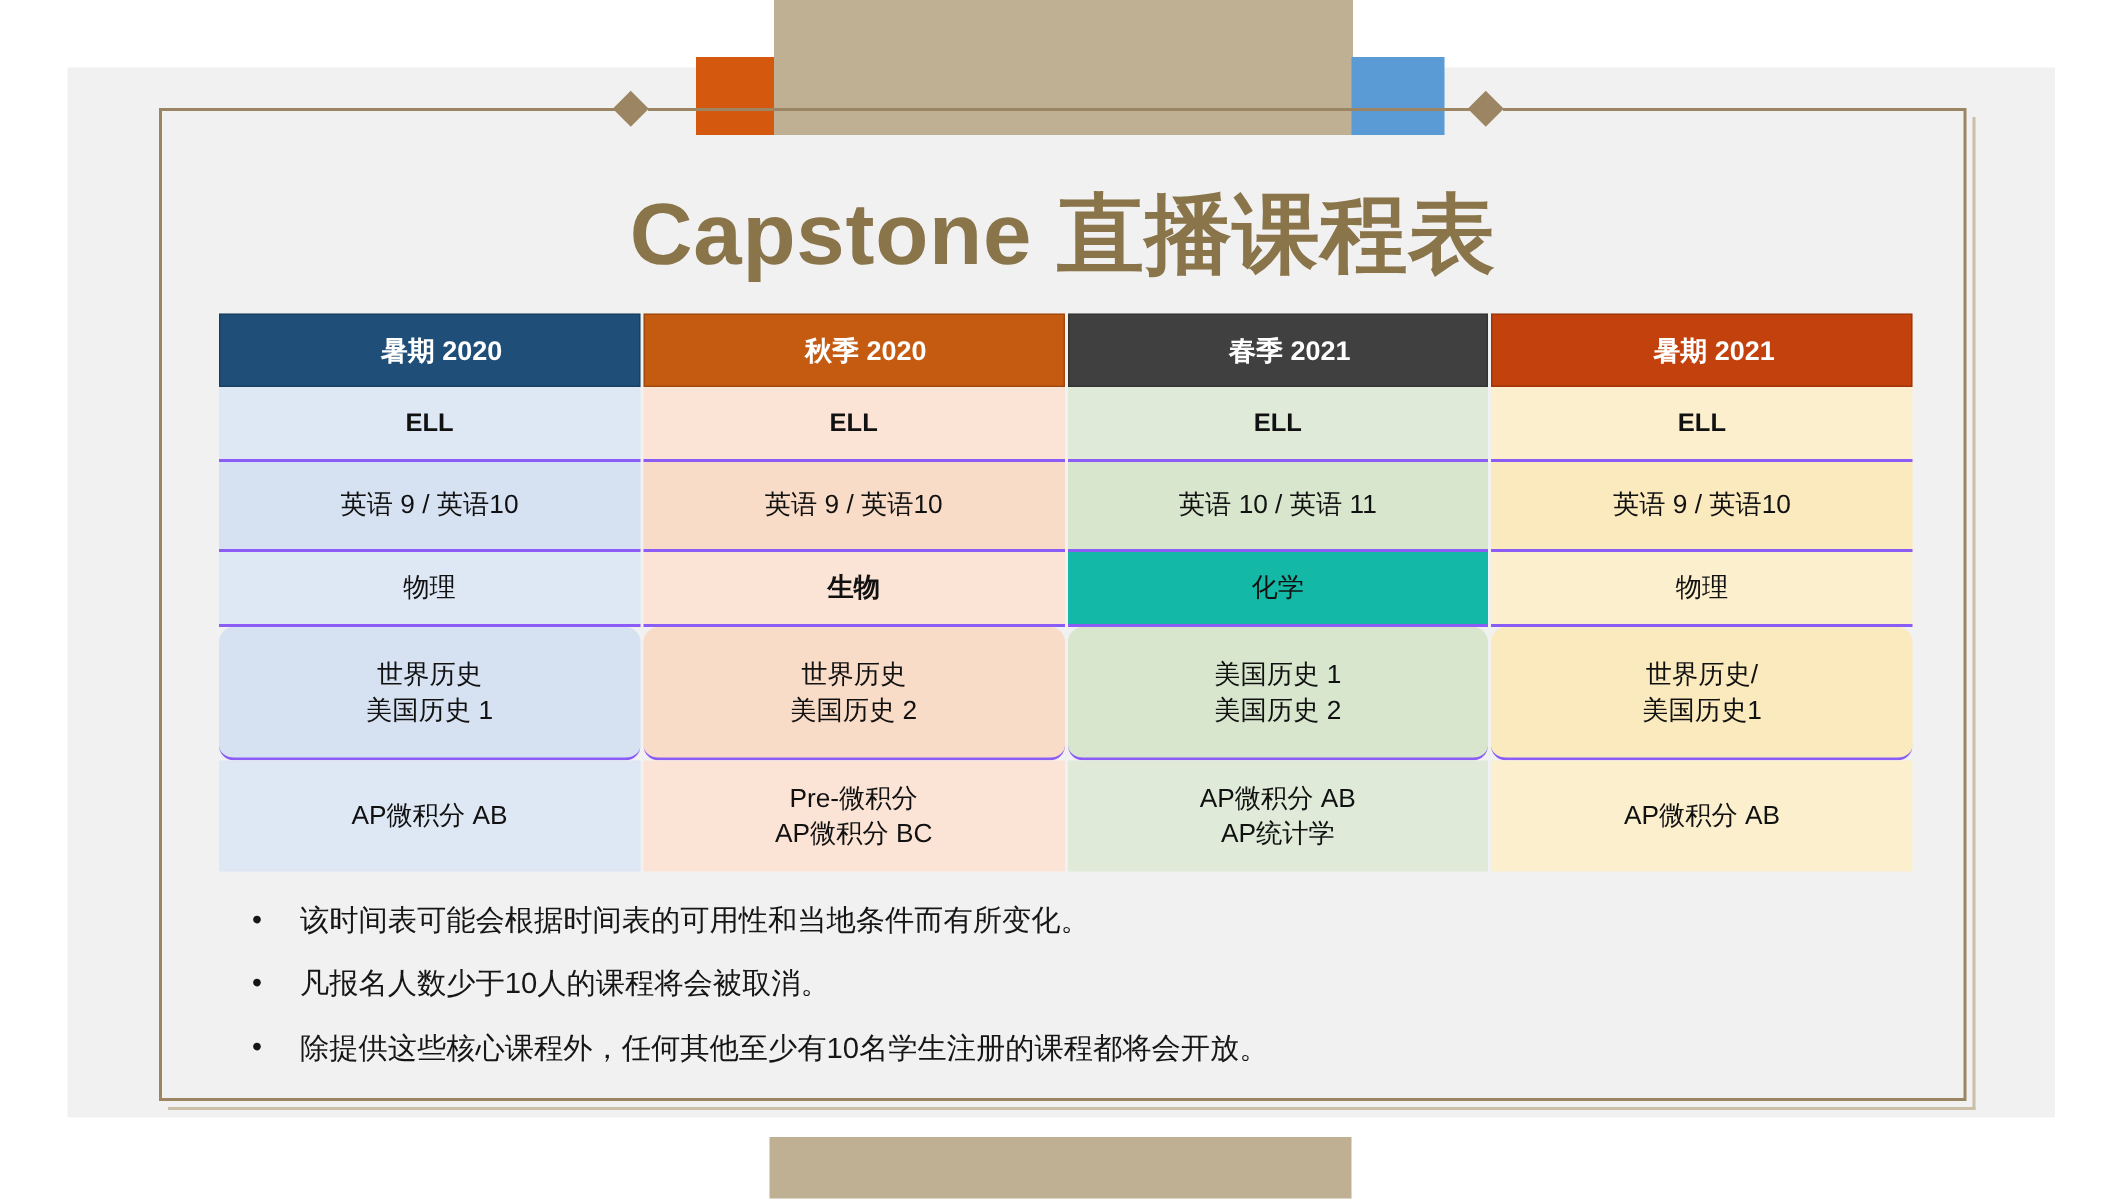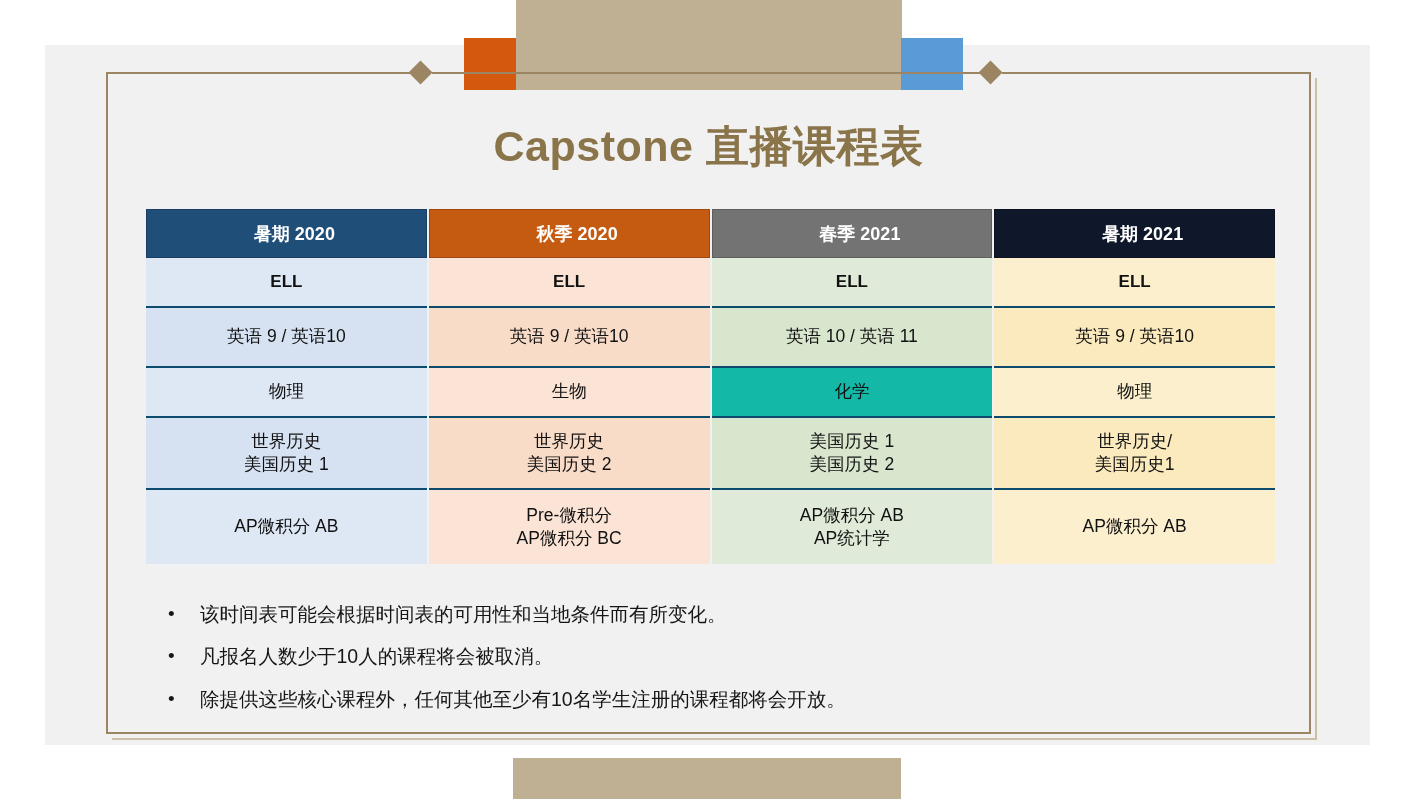--- a/index.html
+++ b/index.html
@@ -54,21 +54,21 @@
     position:absolute; top:64px; height:18px; background:#f1f1f1;
   }
   .diamond {
     position:absolute; width:17px; height:17px;
     background:#9b8563; transform:rotate(45deg);
   }
   
   .title {
     position:absolute; left:106px; top:118px; width:1205px;
     text-align:center;
-    font-size:43px; font-weight:bold;
+    font-size:58px; font-weight:bold;
     color:#8a7449;
     letter-spacing:0.5px;
     white-space:nowrap;
   }
   
   .table {
     position:absolute; left:146px; top:209px;
     width:1129px;
     display:flex;
   }
@@ -77,27 +77,27 @@
   .hcell {
     height:49px; display:flex; align-items:center; justify-content:center;
     color:#ffffff; font-weight:bold; font-size:18px;
     border:1px solid rgba(0,0,0,0.18);
     padding-left:16px;
   }
   .cell {
     display:flex; align-items:center; justify-content:center;
     text-align:center; color:#111111; font-size:17.5px;
     line-height:1.32;
-    border-bottom:2px solid #0c4a6e;
+    border-bottom:2px solid #8b5cf6;
     padding:4px 6px;
   }
   .cell.r0 { height:50px; font-weight:bold; font-size:17px; }
   .cell.r1 { height:60px; }
   .cell.r2 { height:50px; }
-  .cell.r3 { height:72px; }
+  .cell.r3 { height:89px;border-radius:10px; }
   .cell.r4 { height:74px; border-bottom:none; }
   .cell .ln { display:block; }
   
   .bullets {
     position:absolute; left:168px; top:601px; width:1100px;
   }
   .bullet {
     display:flex; align-items:flex-start;
     margin-bottom:16px;
     font-size:19.5px; color:#161616; line-height:1.35;
@@ -164,40 +164,40 @@
         <div class="cell r0" style="background: rgb(251, 228, 213);">
           <div>
             <span class="ln">ELL</span>
           </div>
         </div>
         <div class="cell r1" style="background: rgb(249, 220, 200);">
           <div>
             <span class="ln">英语 9 / 英语10</span>
           </div>
         </div>
-        <div class="cell r2" style="background: rgb(251, 228, 213);">
+        <div class="cell r2" style="background: rgb(251, 228, 213); font-weight: bold;">
           <div>
             <span class="ln">生物</span>
           </div>
         </div>
         <div class="cell r3" style="background: rgb(249, 220, 200);">
           <div>
             <span class="ln">世界历史</span>
             <span class="ln">美国历史 2</span>
           </div>
         </div>
         <div class="cell r4" style="background: rgb(251, 228, 213);">
           <div>
             <span class="ln">Pre-微积分</span>
             <span class="ln">AP微积分 BC</span>
           </div>
         </div>
       </div>
       <div class="col">
-        <div class="hcell" style="background: #737373;">春季 2021</div>
+        <div class="hcell" style="background: #404040;">春季 2021</div>
         <div class="cell r0" style="background: rgb(223, 235, 216);">
           <div>
             <span class="ln">ELL</span>
           </div>
         </div>
         <div class="cell r1" style="background: rgb(215, 230, 205); justify-content: center;">
           <div>
             <span class="ln">英语 10 / 英语 11</span>
           </div>
         </div>
@@ -213,21 +213,21 @@
           </div>
         </div>
         <div class="cell r4" style="background: rgb(223, 235, 216);">
           <div>
             <span class="ln">AP微积分 AB</span>
             <span class="ln">AP统计学</span>
           </div>
         </div>
       </div>
       <div class="col">
-        <div class="hcell" style="background: #0f172a;">暑期 2021</div>
+        <div class="hcell" style="background: #c2410c;">暑期 2021</div>
         <div class="cell r0" style="background: rgb(252, 239, 205);">
           <div>
             <span class="ln">ELL</span>
           </div>
         </div>
         <div class="cell r1" style="background: rgb(251, 234, 189);">
           <div>
             <span class="ln">英语 9 / 英语10</span>
           </div>
         </div>

